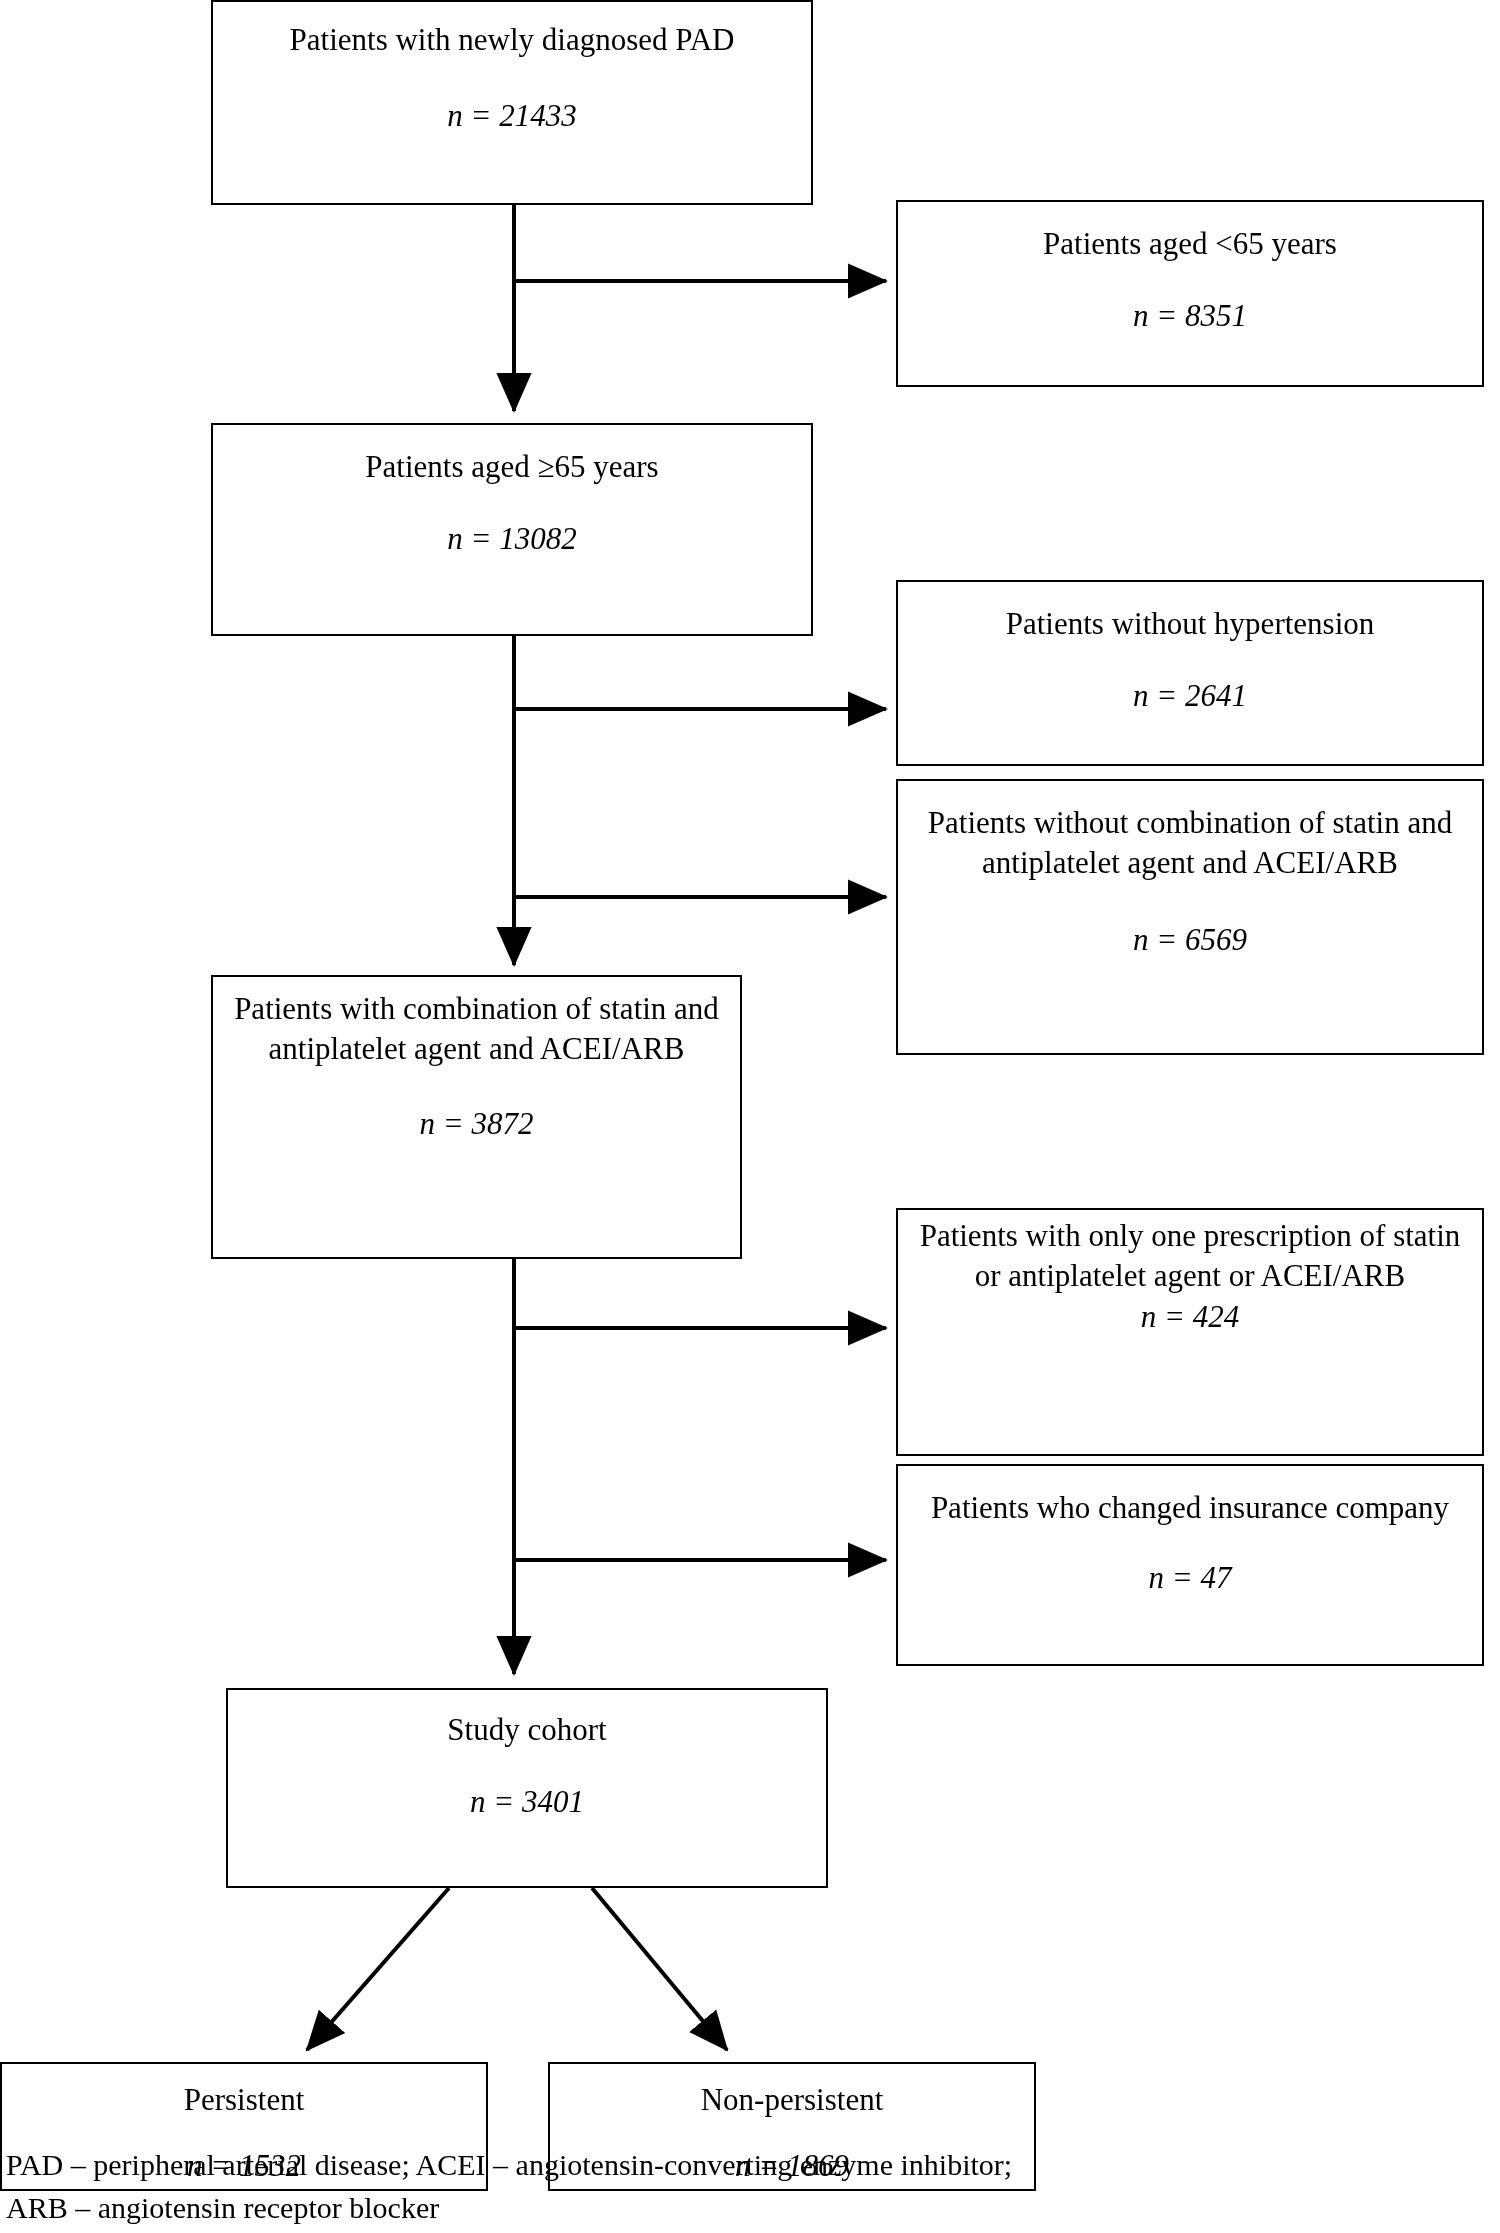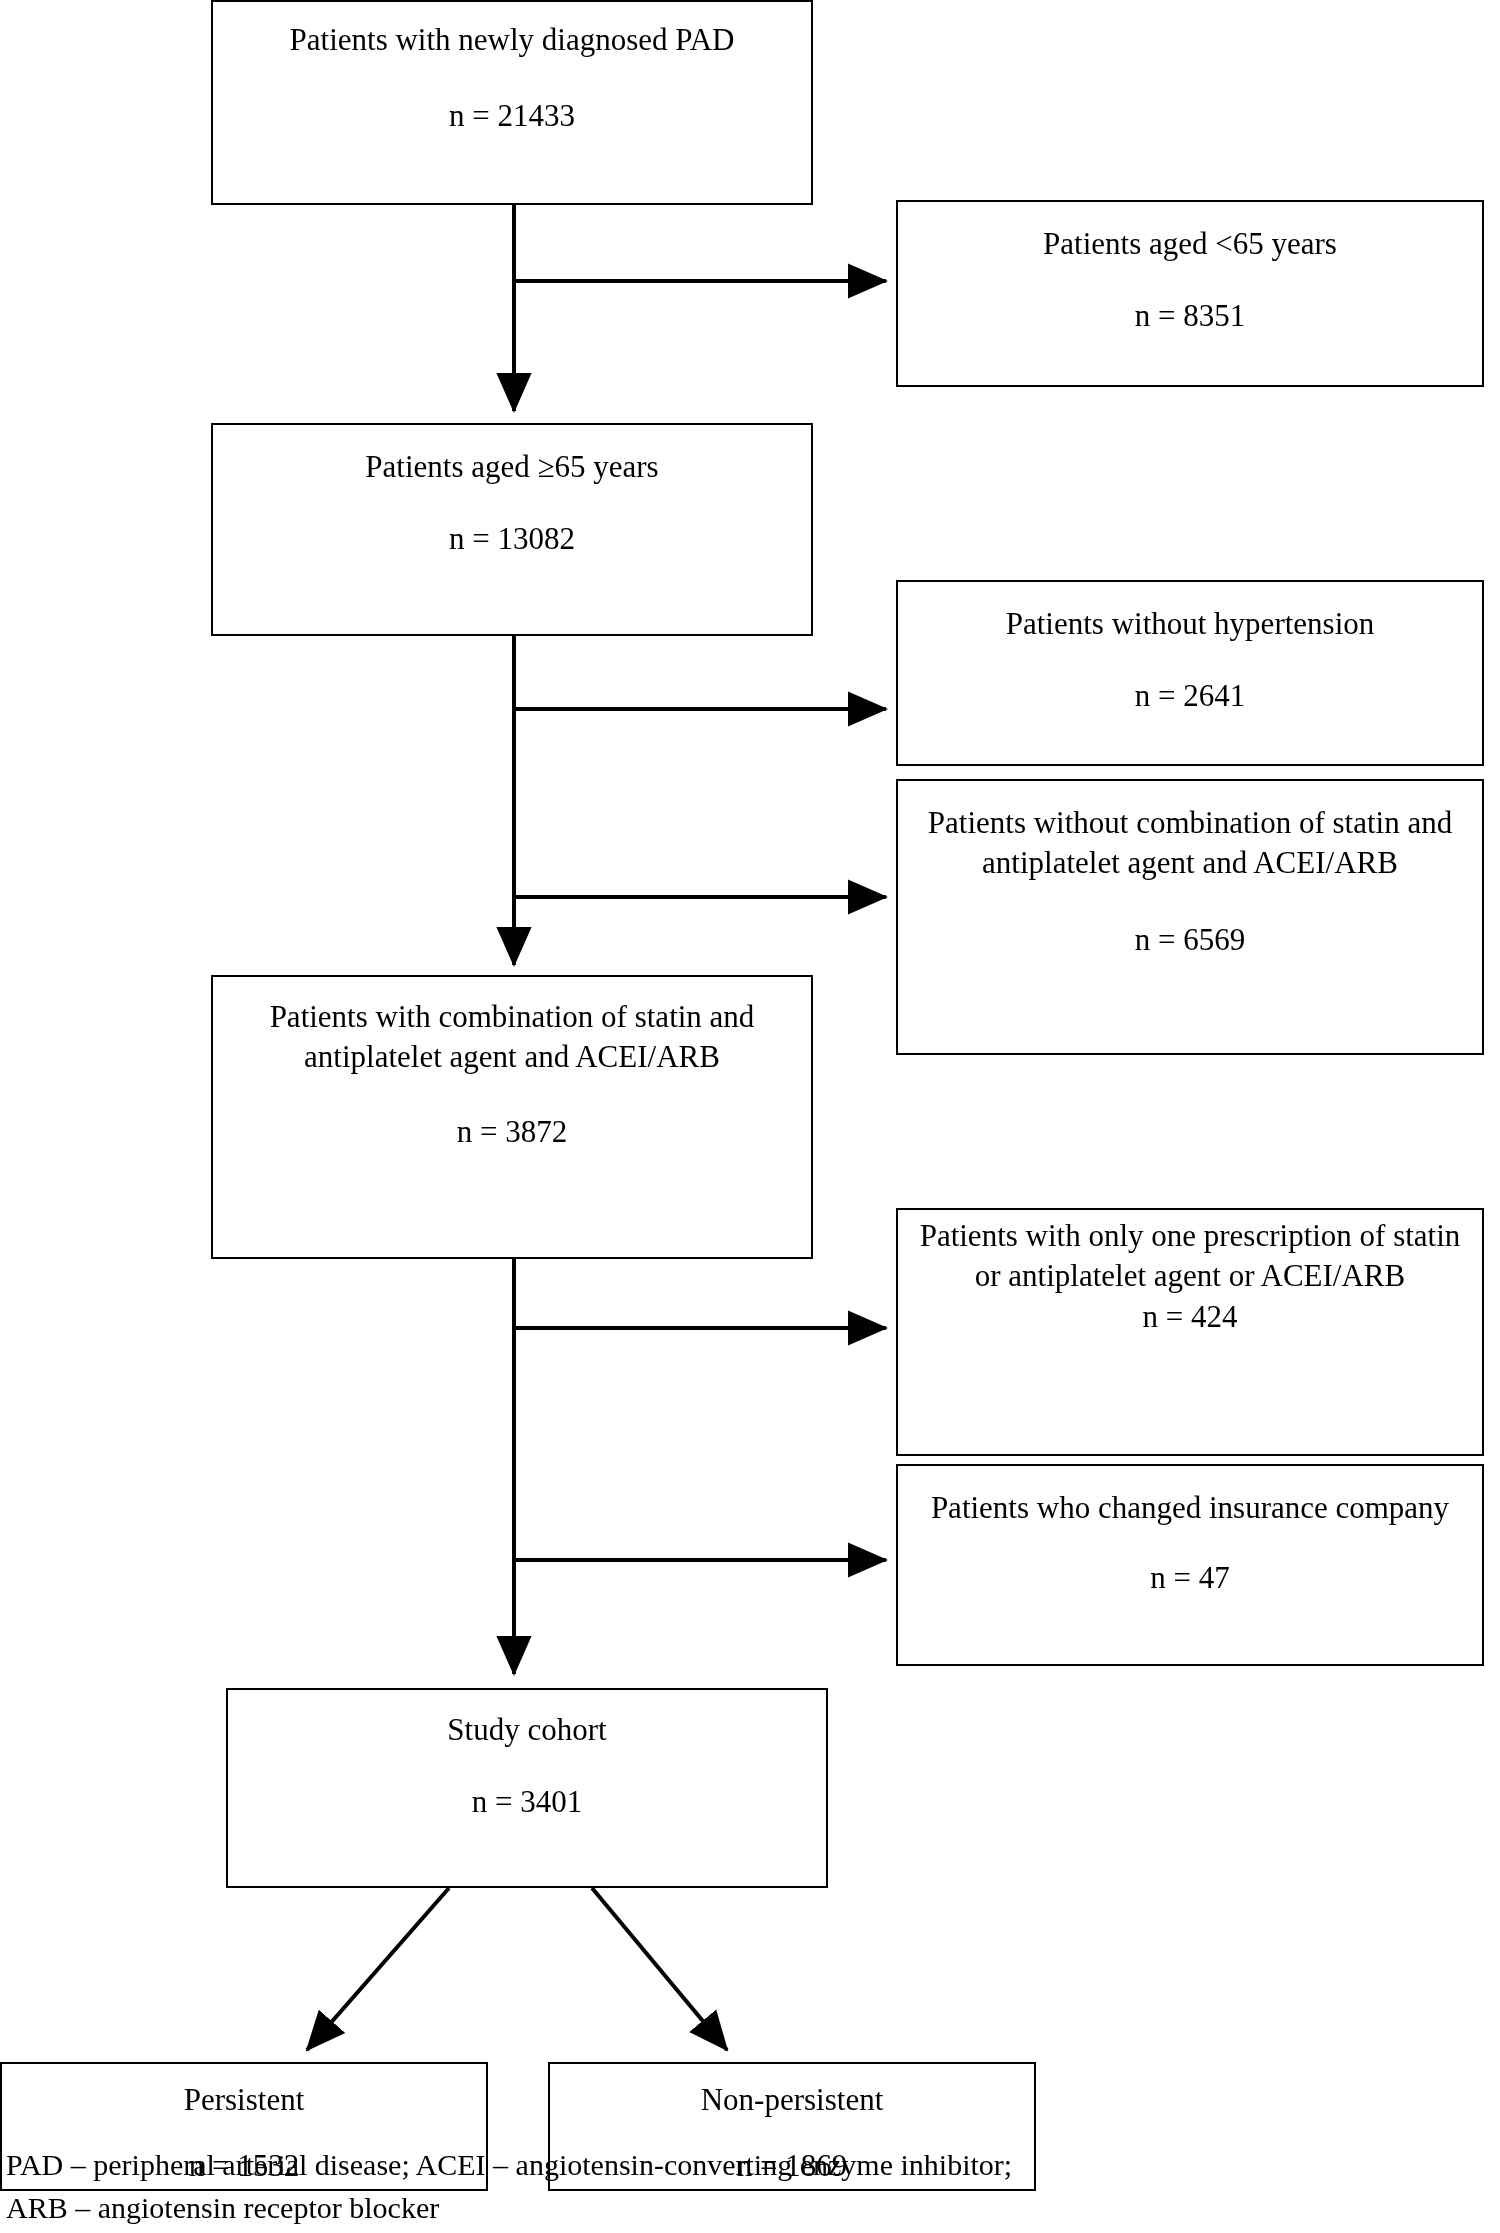--- a/index.html
+++ b/index.html
@@ -34,20 +34,21 @@
   }
   .box .title {
     width: 100%;
     padding: 0 10px;
     box-sizing: border-box;
   }
   .box .count {
     width: 100%;
     padding: 0 10px;
     box-sizing: border-box;
+    font-style: italic;
   }
   .svg-layer {
     position: absolute;
     left: 0;
     top: 0;
     width: 1500px;
     height: 2233px;
     pointer-events: none;
   }
   .footnote {
@@ -113,21 +114,21 @@
   <div class="box" style="left:211px; top:0px; width:602px; height:205px; padding-top:18px;">
     <div class="title">Patients with newly diagnosed PAD</div>
     <div class="count" style="margin-top:36px;">n = 21433</div>
   </div>
 
   <div class="box" style="left:211px; top:423px; width:602px; height:213px; padding-top:22px;">
     <div class="title">Patients aged ≥65 years</div>
     <div class="count" style="margin-top:32px;">n = 13082</div>
   </div>
 
-  <div class="box" style="left:211px; top:975px; width:602px; height:284px; padding-top:20px;">
+  <div class="box" style="left:211px; top:975px; width:531px; height:284px; padding-top:12px;">
     <div class="title">Patients with combination of statin and antiplatelet agent and ACEI/ARB</div>
     <div class="count" style="margin-top:34px;">n = 3872</div>
   </div>
 
   <div class="box" style="left:226px; top:1688px; width:602px; height:200px; padding-top:20px;">
     <div class="title">Study cohort</div>
     <div class="count" style="margin-top:32px;">n = 3401</div>
   </div>
 
   <div class="box" style="left:896px; top:200px; width:588px; height:187px; padding-top:22px;">

